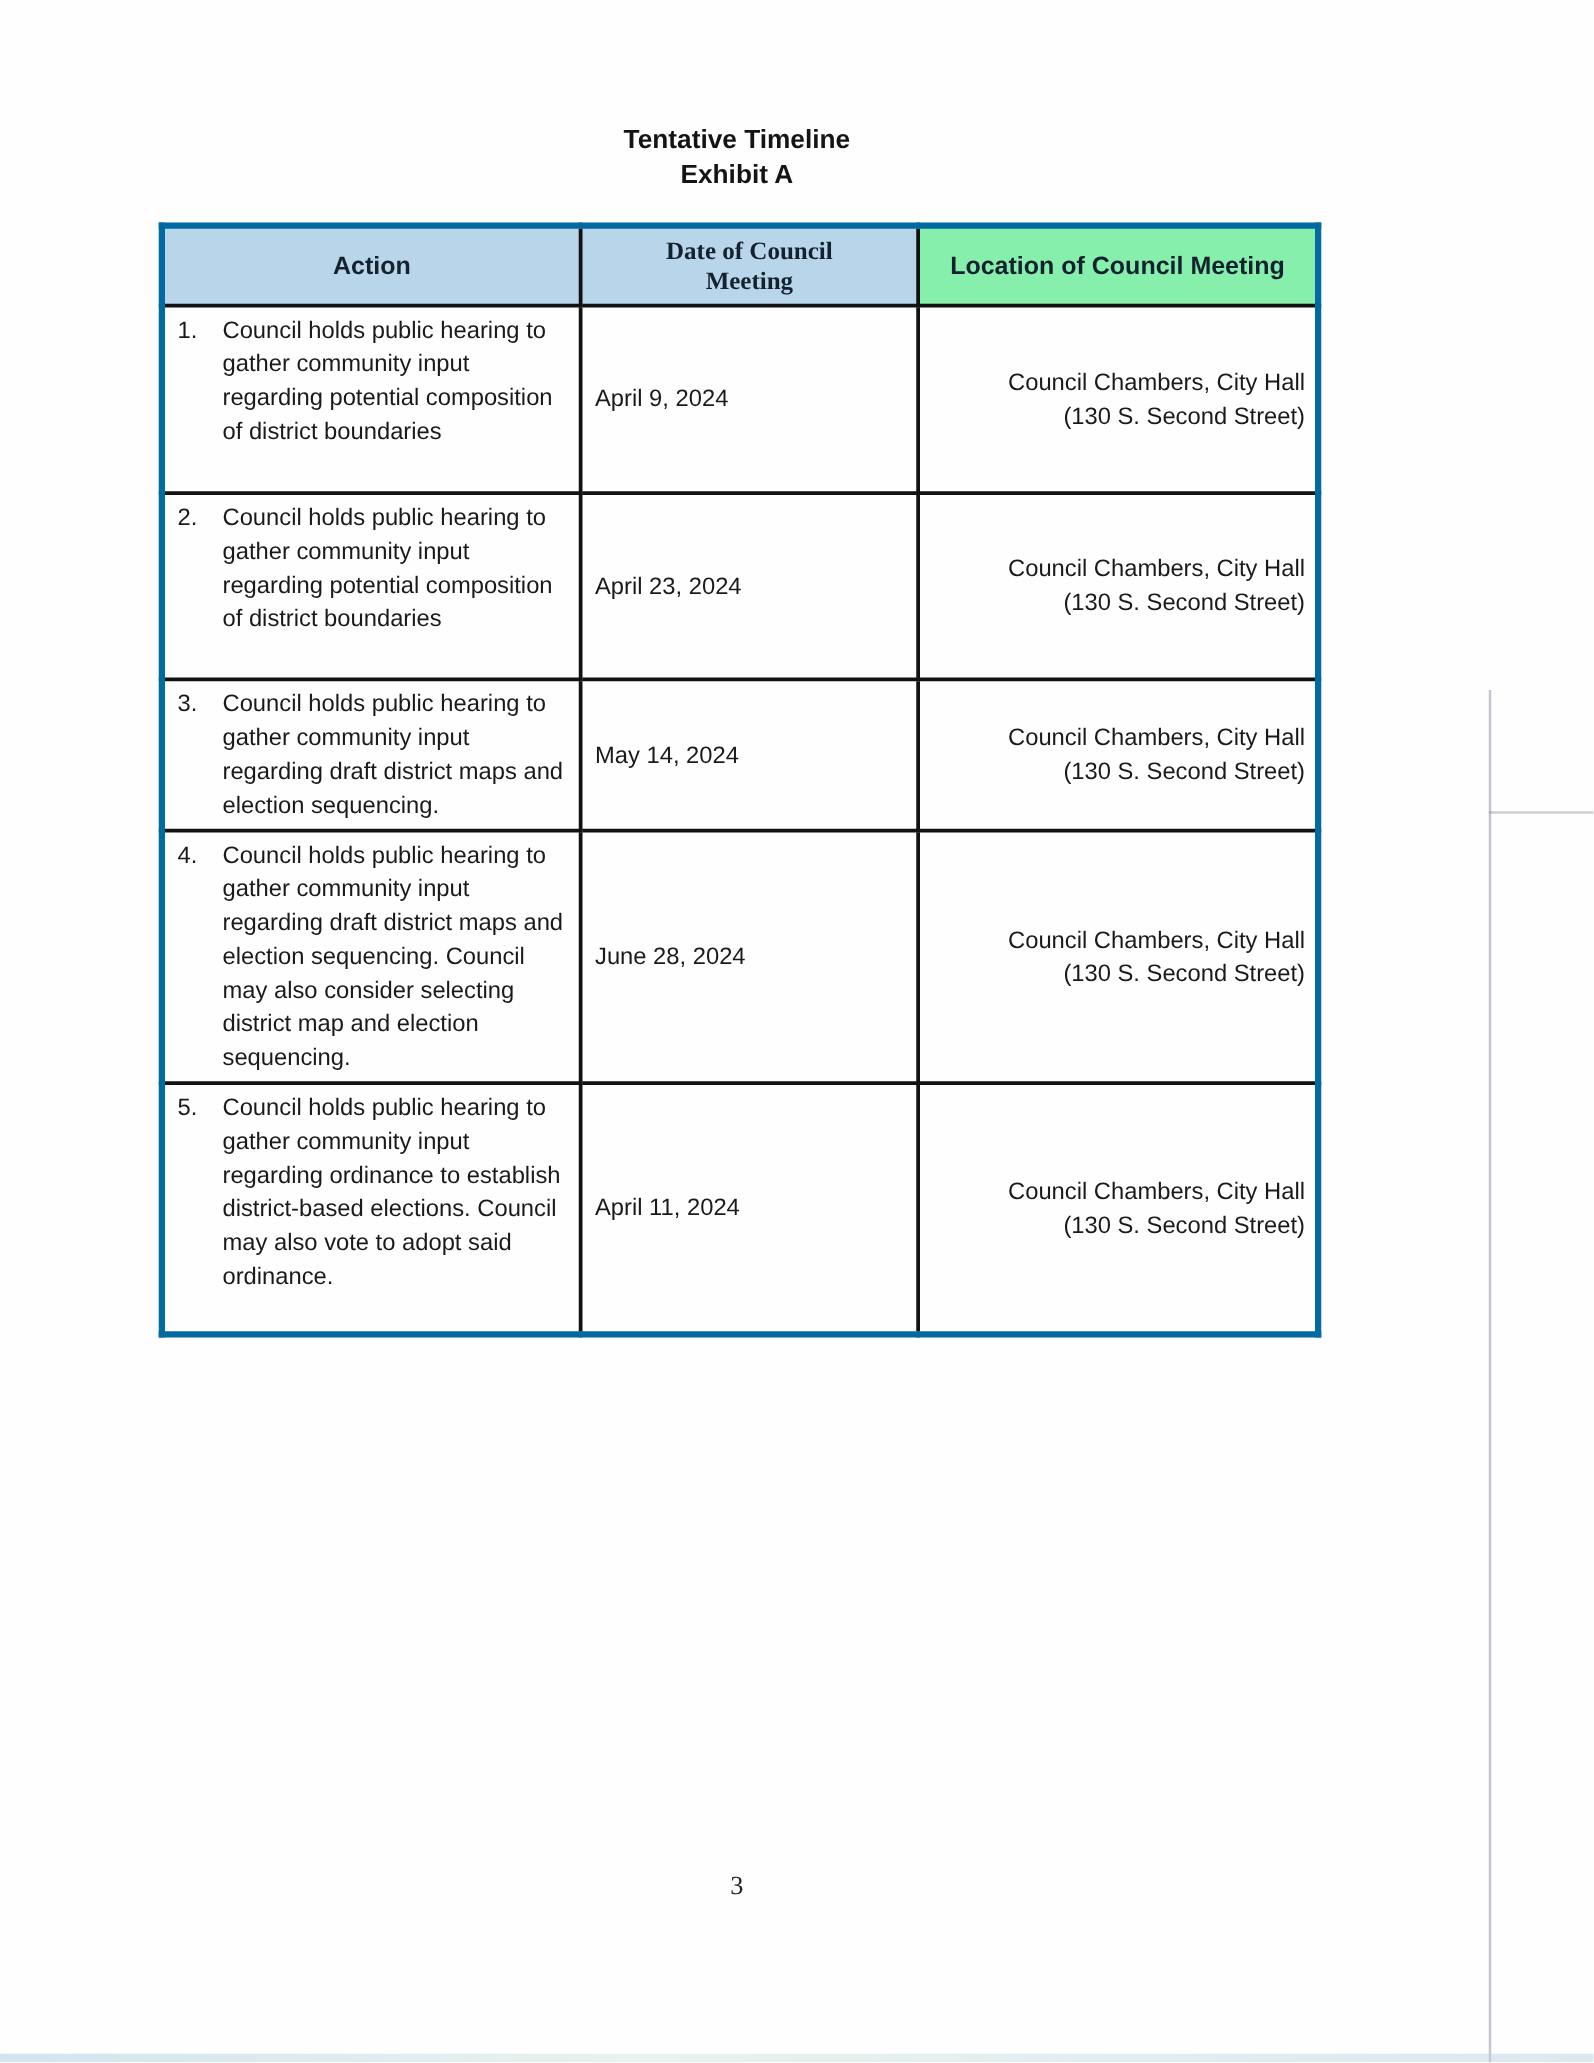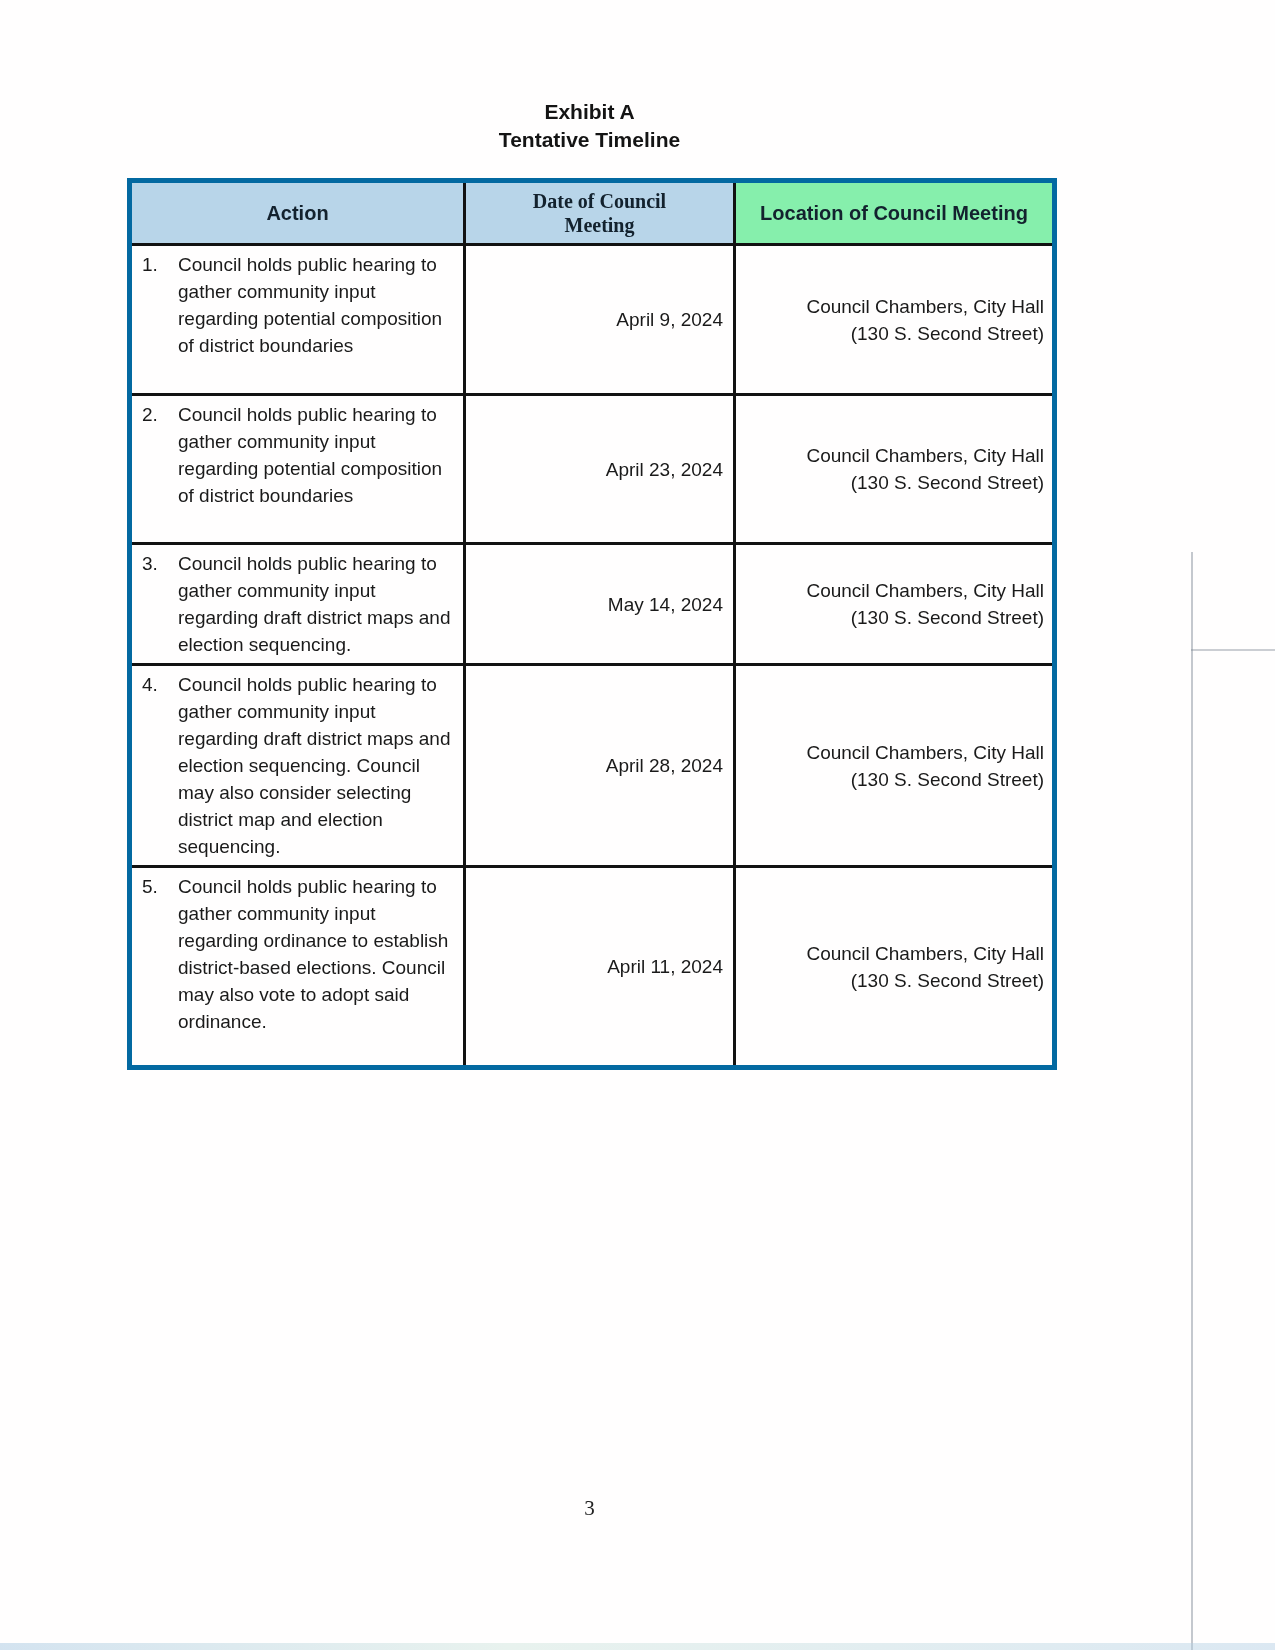--- a/index.html
+++ b/index.html
@@ -62,21 +62,21 @@
   }
   td.action-cell .cell-flex{display:flex;align-items:flex-start;}
   td.action-cell .num{
     flex:0 0 36px;
   }
   td.action-cell .action-text{
     flex:1 1 auto;
     padding-right:2px;
   }
   td.date-cell{
-    text-align:right;
+    text-align:left;
     padding:4px 10px;
   }
   td.loc-cell{
     text-align:right;
     padding:4px 8px;
   }
   .page-number{
     position:absolute;
     top:1496px;left:127px;width:925px;
     text-align:center;
@@ -105,22 +105,22 @@
       rgba(198,224,214,0.40) 40%,
       rgba(176,205,228,0.45) 100%);
   }
 </style>
 </head>
 <body>
 
 <div class="page">
 
   <div class="doc-title">
+    <div>Tentative Timeline</div>
     <div>Exhibit A</div>
-    <div>Tentative Timeline</div>
   </div>
 
   <table class="timeline">
     <colgroup>
       <col class="c-action">
       <col class="c-date">
       <col class="c-location">
     </colgroup>
     <thead>
       <tr>
@@ -175,21 +175,21 @@
             <div>(130 S. Second Street)</div>
           </td>
         </tr>
         <tr>
           <td class="action-cell">
             <div class="cell-flex">
               <span class="num">4.</span>
               <span class="action-text">Council holds public hearing to gather community input regarding draft district maps and election sequencing. Council may also consider selecting district map and election sequencing.</span>
             </div>
           </td>
-          <td class="date-cell">April 28, 2024</td>
+          <td class="date-cell">June 28, 2024</td>
           <td class="loc-cell">
             <div>Council Chambers, City Hall</div>
             <div>(130 S. Second Street)</div>
           </td>
         </tr>
         <tr>
           <td class="action-cell">
             <div class="cell-flex">
               <span class="num">5.</span>
               <span class="action-text">Council holds public hearing to gather community input regarding ordinance to establish district-based elections.  Council may also vote to adopt said ordinance.</span>

